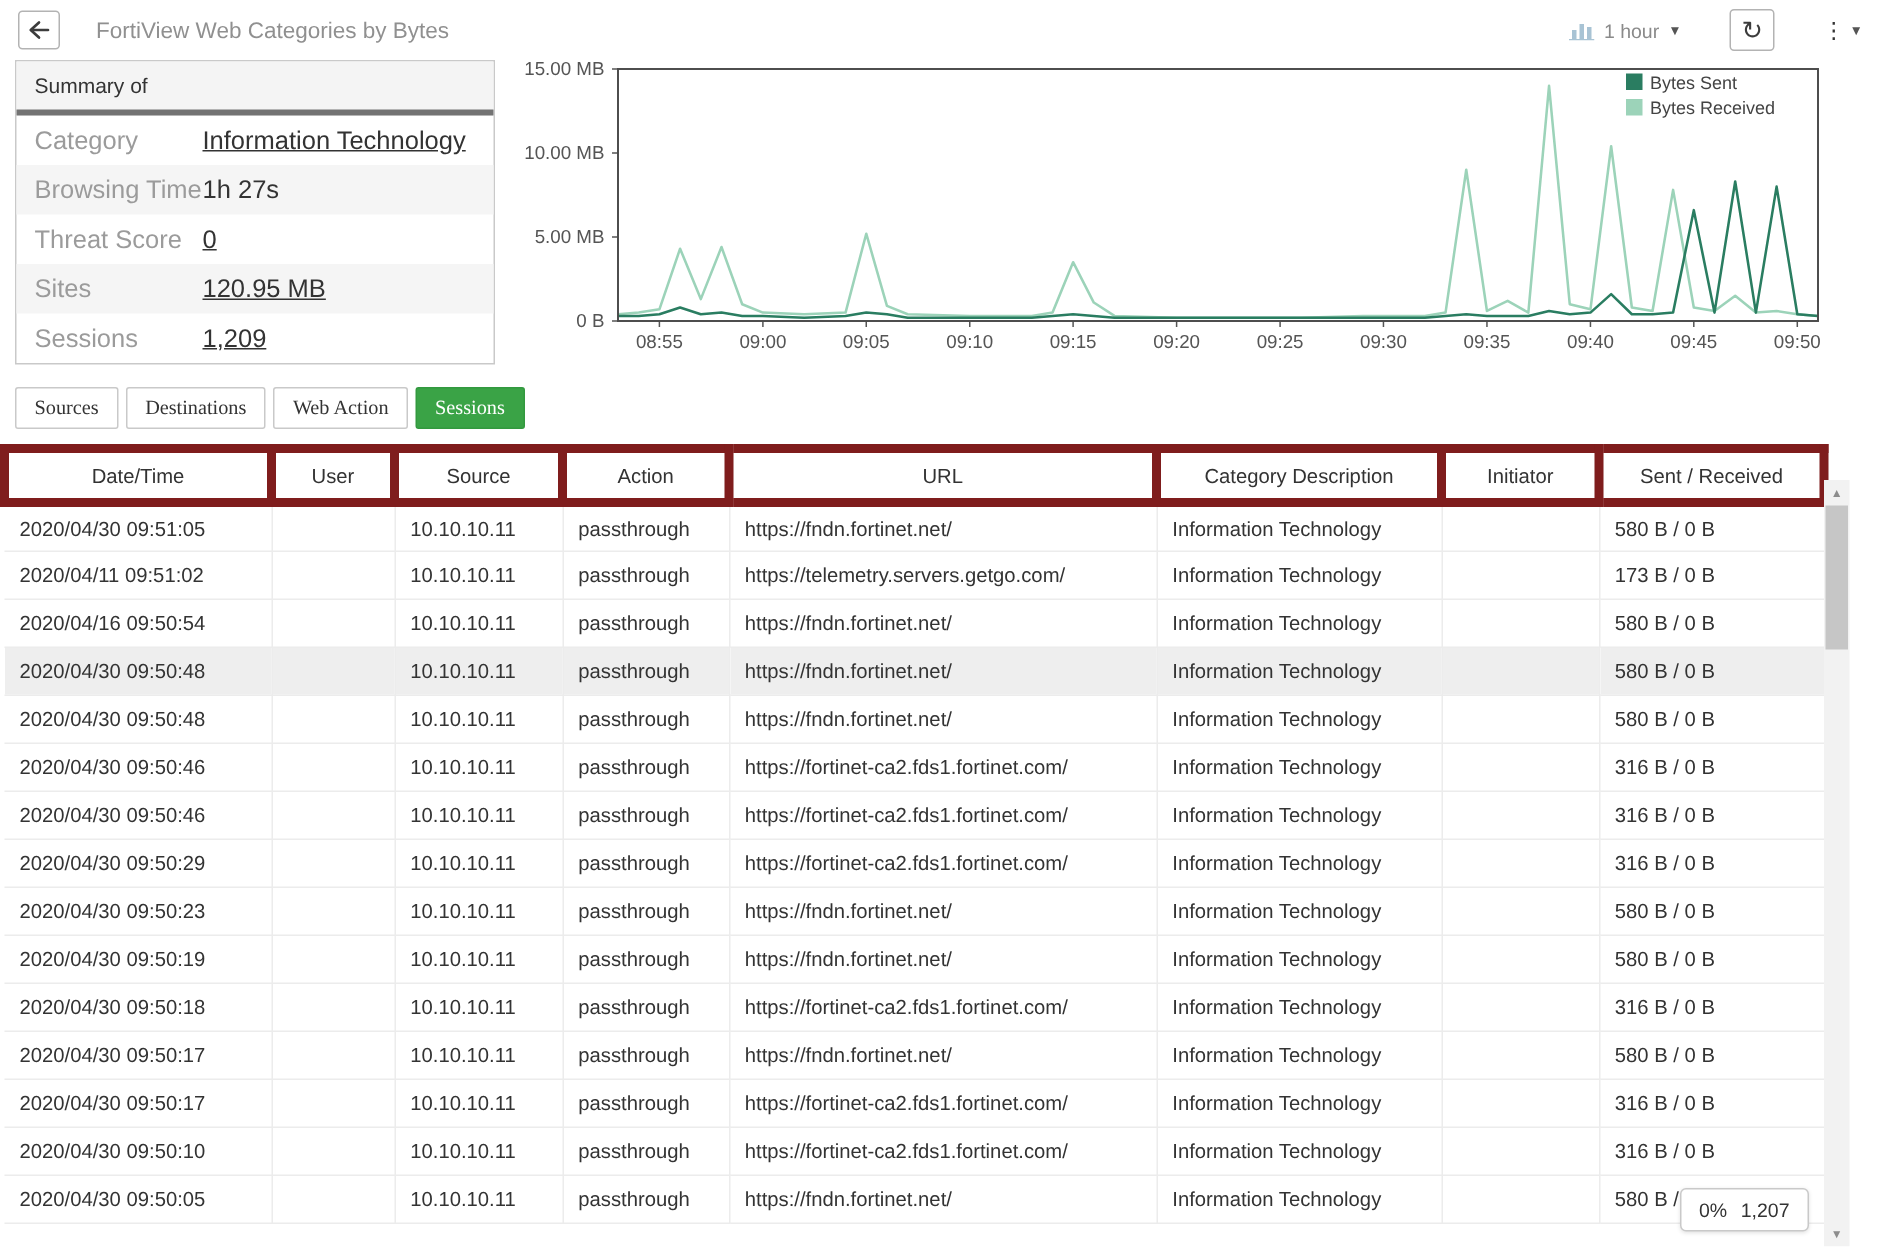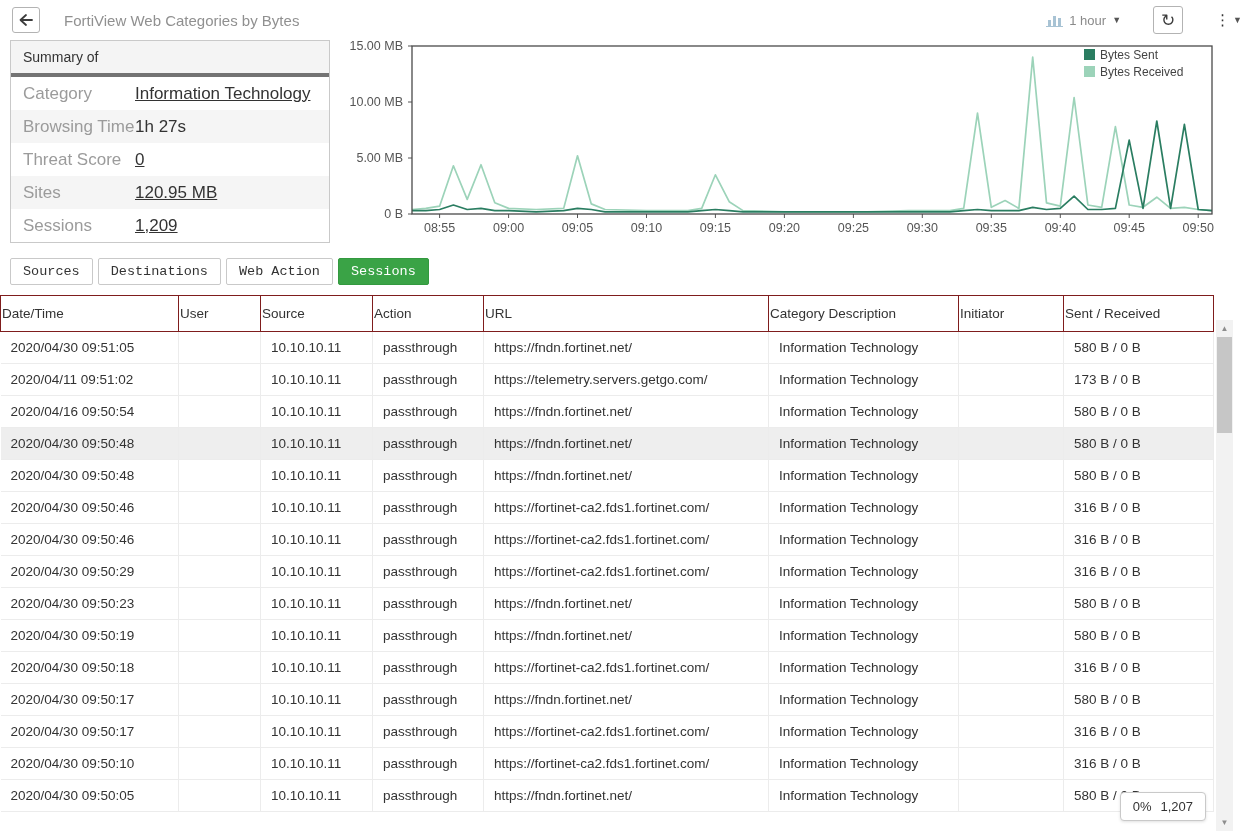--- a/index.html
+++ b/index.html
@@ -41,30 +41,30 @@
   .s-value { color: #333; white-space: nowrap; }
   .s-value.link { text-decoration: underline; cursor: pointer; }
 
   .chart-wrap { flex: 1; margin-left: 12px; }
   #chart-svg { display: block; font-family: "Liberation Sans", sans-serif; }
 
   
   .tabs { display: flex; gap: 5px; margin: 10px 0 0 10px; }
   .tab {
     border: 1px solid #c9c9c9; background: #fff; color: #333; font-size: 13.5px;
-    padding: 5px 12px; border-radius: 2px; cursor: pointer; font-family: Liberation Mono, monospace; text-align: center;
+    padding: 5px 12px; border-radius: 2px; cursor: pointer; font-family: Liberation Serif, serif; text-align: center;
   }
   .tab.active { background: var(--accent, #3aa346); border-color: var(--accent-border, #33993f); color: #fff; }
 
   
   .table-area { margin-top: 10px; position: relative; }
   table { border-collapse: collapse; table-layout: fixed; width: 1213px; }
   thead th {
     height: 36px; font-weight: 400; font-size: 13.5px; color: #333;
-    border: 1px solid #7f1d1d; background: #fff; text-align: left;
+    border: 6px solid #7f1d1d; background: #fff; text-align: center;
     overflow: hidden; white-space: nowrap;
   }
   tbody td {
     height: 32px; font-size: 13.5px; color: #333;
     border-right: 1px solid #ececec; border-bottom: 1px solid #ececec;
     padding: 0 8px 0 10px; overflow: hidden; white-space: nowrap; text-overflow: ellipsis;
     background: transparent;
   }
   tbody tr.hovered td { background: #eeeeee; }
 

